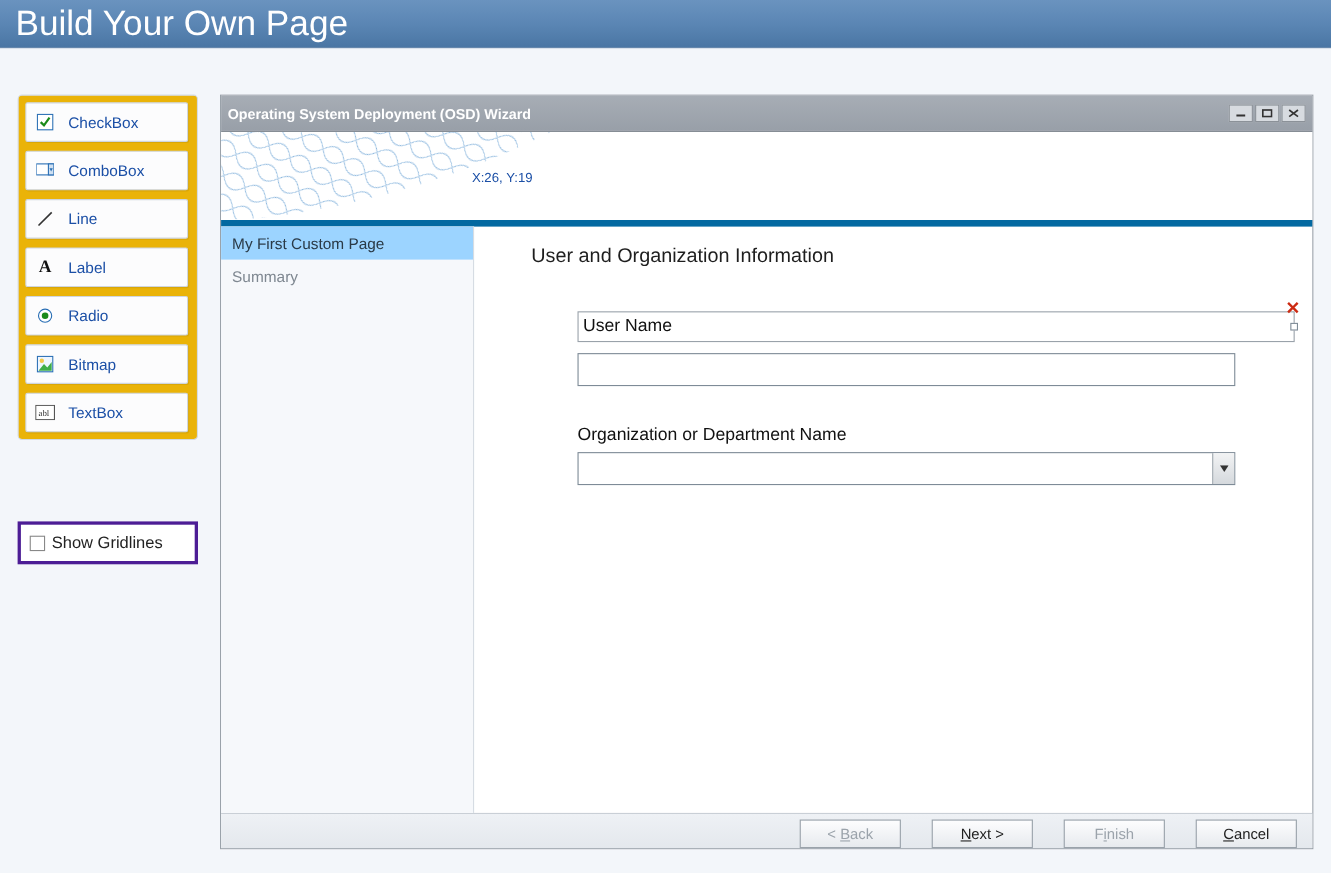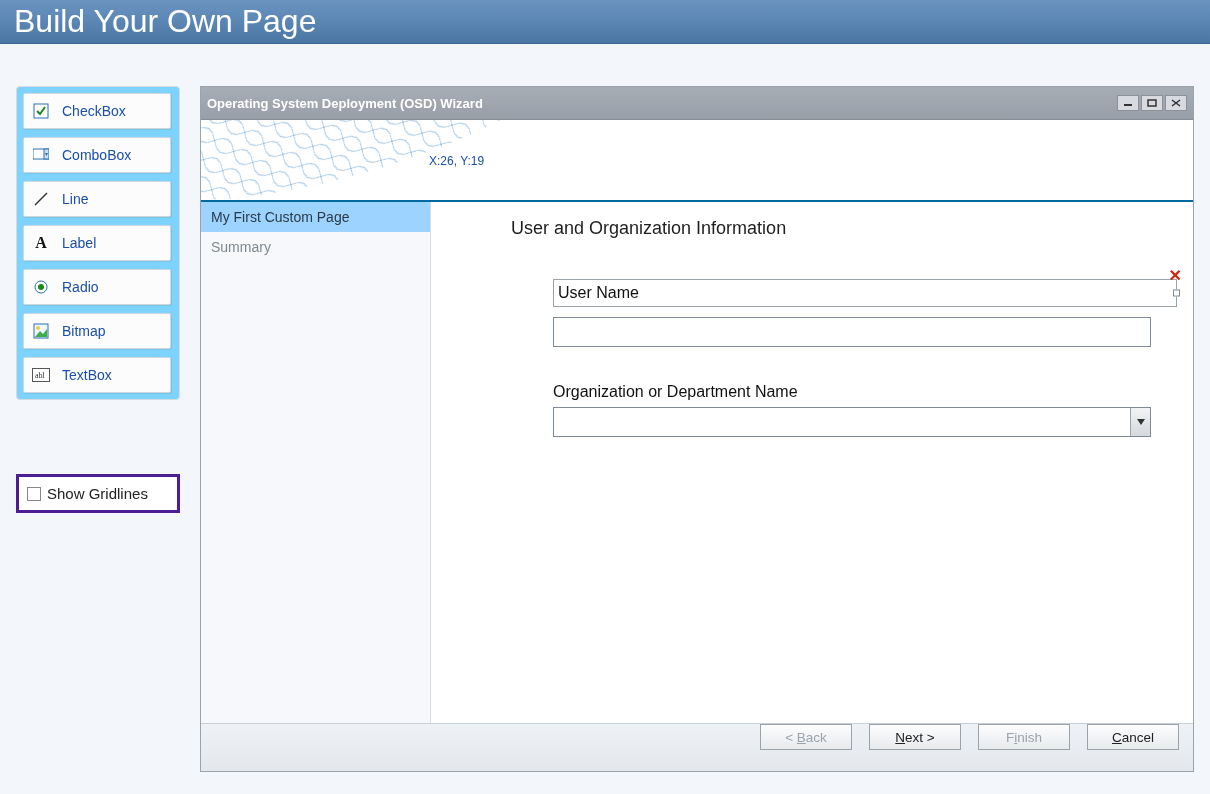--- a/index.html
+++ b/index.html
@@ -12,21 +12,21 @@
     color:#fff; font-size:32px; font-weight:400;
     padding:20px 14px; display:flex; align-items:center;
     border-bottom:1px solid #3b6694;
   }
 
   .page-body { position:absolute; left:0; top:44px; right:0; bottom:0; background:#f3f6fa; }
 
   
   .toolbox {
     position:absolute; left:16px; top:42px; width:164px;
-    background:#7dd3fc; border:1px solid #d4dbe3; border-radius:4px;
+    background:#eab308; border:1px solid #d4dbe3; border-radius:4px;
     padding:6px 6px;
   }
   .tool-item {
     display:flex; align-items:center; gap:12px;
     width:148px; height:36px; margin-bottom:8px;
     background:#fcfcfd; border:1px solid #cfd6de; border-radius:2px;
     padding:0 8px; cursor:pointer;
     box-shadow:1px 1px 0 rgba(0,0,0,0.07);
   }
   .tool-item:last-child { margin-bottom:0; }
@@ -68,21 +68,21 @@
   .wizard-banner {
     height:80px; position:relative; overflow:hidden;
     background:#fff;
   }
   .mesh-svg { position:absolute; left:0; top:0; }
   .coord-label {
     position:absolute; left:228px; top:34px;
     color:#1b4fa6; font-size:12px;
   }
 
-  .wizard-body { flex:1; display:flex; border-top:2px solid #0369a1; position:relative;gap:28px; }
+  .wizard-body { flex:1; display:flex; border-top:6px solid #0369a1; position:relative; }
   .wizard-nav {
     width:230px; background:#f6f8fb; border-right:1px solid #d6dce3;
     display:flex; flex-direction:column;
   }
   .nav-item {
     height:30px; padding:0 10px; display:flex; align-items:center;
     font-size:14px; color:#7f8891; cursor:pointer;
   }
   .nav-item.active { background:#9cd4ff; color:#2a3a47; }
 
@@ -116,22 +116,22 @@
   .handle {
     position:absolute; width:7px; height:7px; background:#fff; border:1px solid #7e8b97;
   }
   .handle.mr { right:-4px; top:50%; transform:translateY(-50%); }
   .delete-x {
     position:absolute; right:-6px; top:-14px; color:#cc2a12; font-size:16px; font-weight:bold;
     cursor:pointer;
   }
 
   .wizard-footer {
-    height:48px; border-top:1px solid #c9cfd6; background:linear-gradient(#eef1f5,#e4e8ed);
-    display:flex; align-items:flex-start; justify-content:flex-end; padding:0 14px; gap:17px;
+    height:32px; border-top:1px solid #c9cfd6; background:linear-gradient(#eef1f5,#e4e8ed);
+    display:flex; align-items:flex-end; justify-content:flex-end; padding:0 14px; gap:28px;
   }
   .wiz-btn {
     width:92px; height:26px; font-size:13.5px;
     background:linear-gradient(#fdfdfe,#e7eaee);
     border:1px solid #9aa2aa; color:#222;
     display:flex; align-items:center; justify-content:center;
     cursor:pointer;
   }
   .wiz-btn.disabled { color:#9ba3ab; cursor:default; }
   .wiz-btn .ul { text-decoration:underline; }

